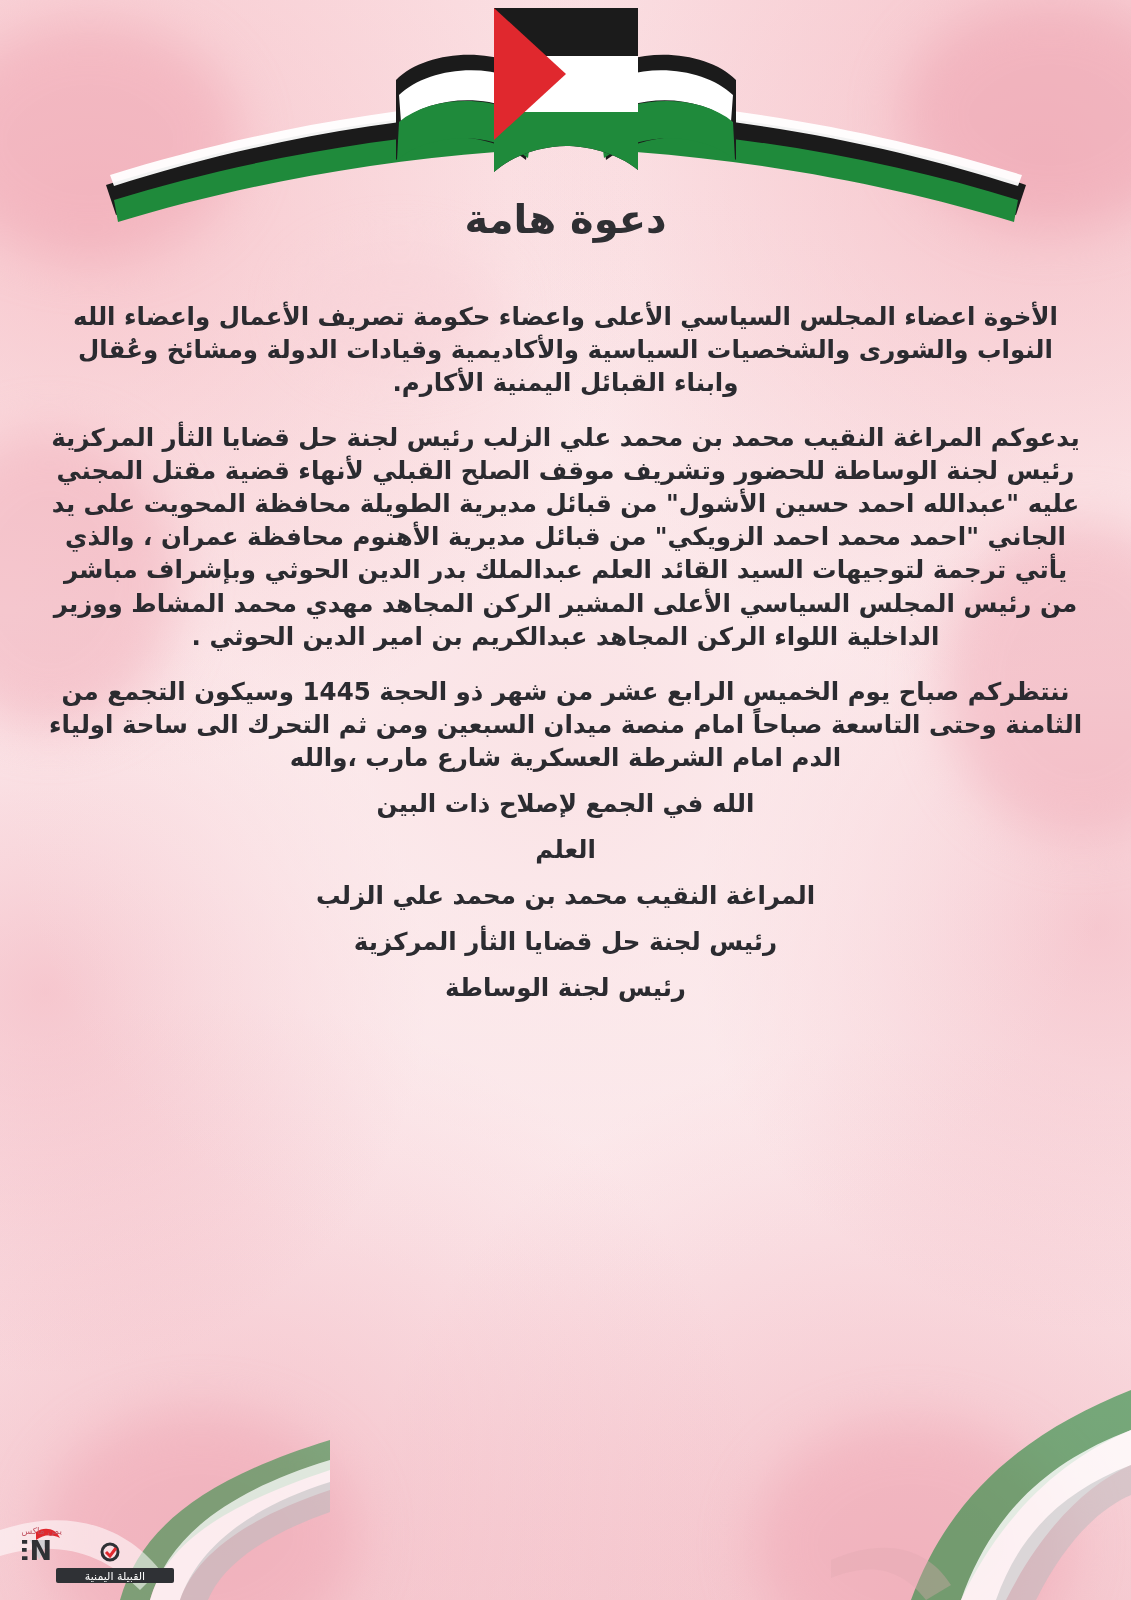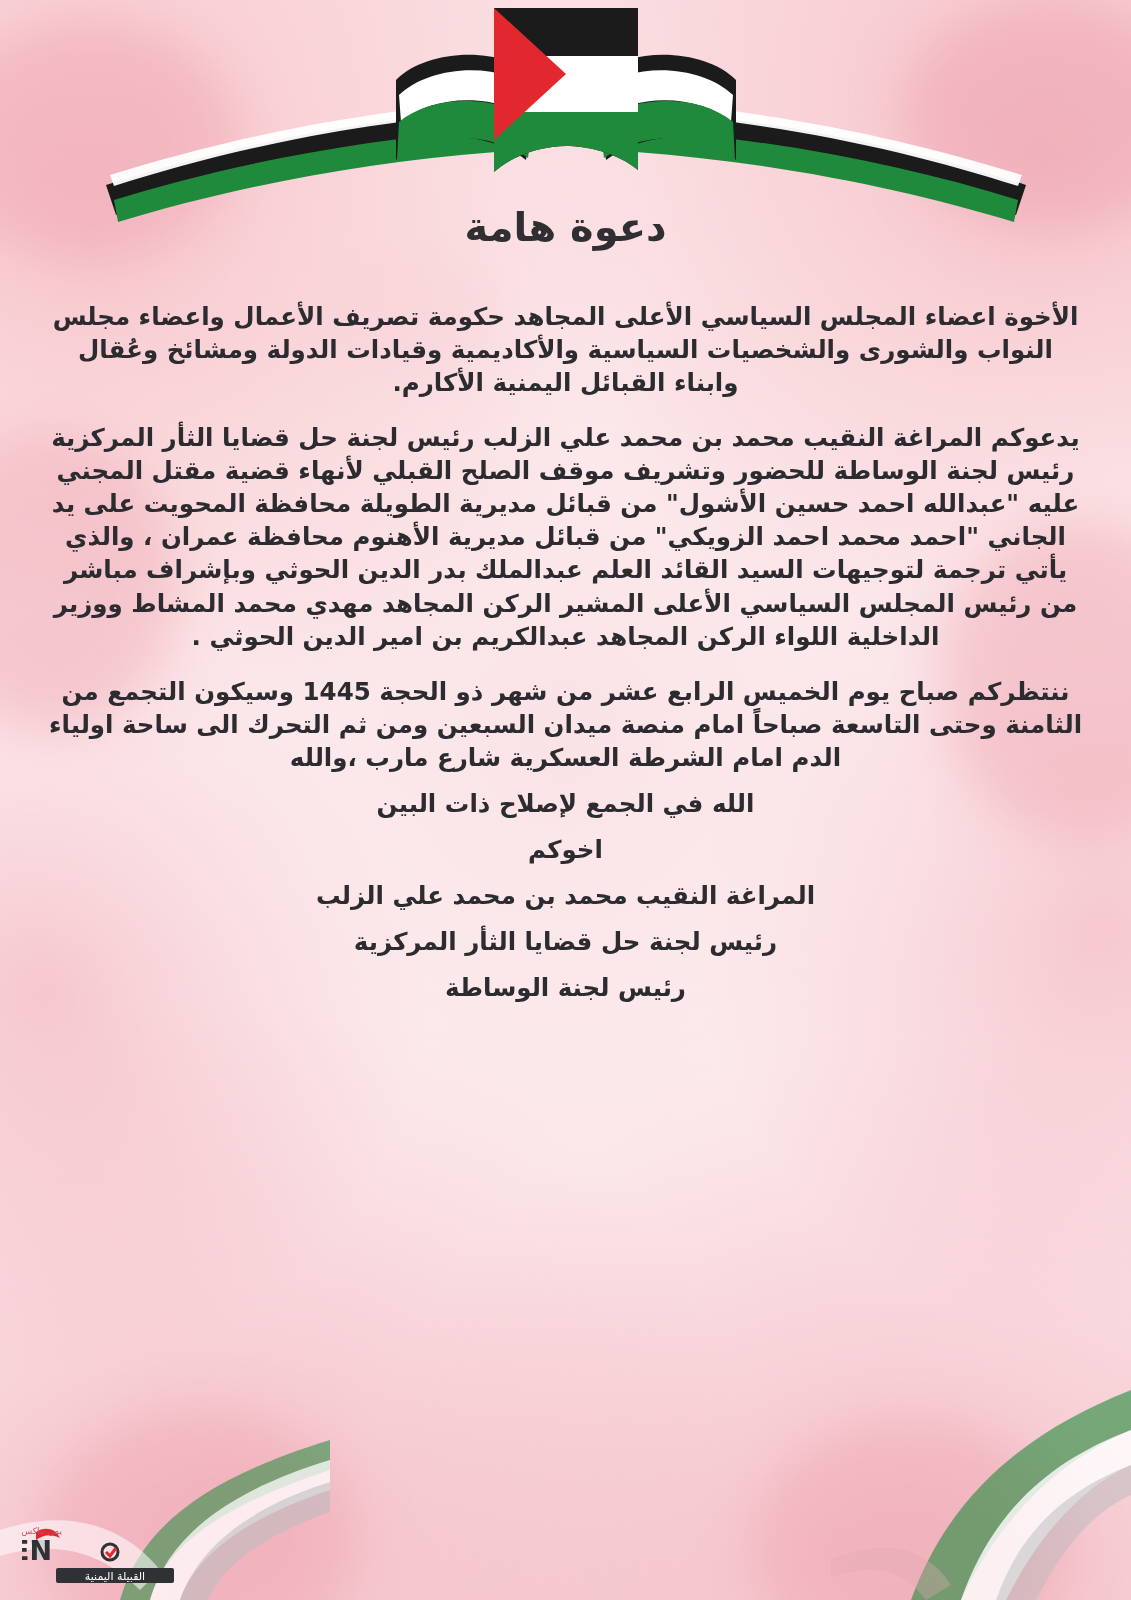--- a/index.html
+++ b/index.html
@@ -43,21 +43,21 @@
     position: absolute;
     top: 0;
     left: 50%;
     transform: translateX(-50%);
     width: 940px;
     height: 230px;
   }
 
   .title {
     position: absolute;
-    top: 204px;
+    top: 196px;
     left: 0;
     right: 0;
     text-align: center;
     font-size: 40px;
     font-weight: bold;
     color: #2f2f33;
     letter-spacing: 0px;
   }
 
   .body-text {
@@ -142,25 +142,25 @@
 
     <path d="M398,8 L542,8 L542,170 C520,152 490,146 470,146 C448,146 418,154 398,172 Z" fill="#1b1b1b"></path>
     <path d="M398,56 L542,56 L542,112 L398,112 Z" fill="#ffffff"></path>
     <path d="M398,112 L542,112 L542,170 C520,152 490,146 470,146 C448,146 418,154 398,172 Z" fill="#1f8a3b"></path>
     <path d="M398,8 L470,74 L398,140 Z" fill="#e0282e"></path>
   </svg>
 
   <div class="title">دعوة هامة</div>
 
   <div class="body-text">
-    <p class="para">الأخوة اعضاء المجلس السياسي الأعلى المجاهد حكومة تصريف الأعمال واعضاء مجلس النواب والشورى والشخصيات السياسية والأكاديمية وقيادات الدولة ومشائخ وعُقال وابناء القبائل اليمنية الأكارم.</p>
+    <p class="para">الأخوة اعضاء المجلس السياسي الأعلى واعضاء حكومة تصريف الأعمال واعضاء الله النواب والشورى والشخصيات السياسية والأكاديمية وقيادات الدولة ومشائخ وعُقال وابناء القبائل اليمنية الأكارم.</p>
     <p class="para">يدعوكم المراغة النقيب محمد بن محمد علي الزلب رئيس لجنة حل قضايا الثأر المركزية رئيس لجنة الوساطة للحضور وتشريف موقف الصلح القبلي لأنهاء قضية مقتل المجني عليه "عبدالله احمد حسين الأشول" من قبائل مديرية الطويلة محافظة المحويت على يد الجاني "احمد محمد احمد الزويكي" من قبائل مديرية الأهنوم محافظة عمران ، والذي يأتي ترجمة لتوجيهات السيد القائد العلم عبدالملك بدر الدين الحوثي وبإشراف مباشر من رئيس المجلس السياسي الأعلى المشير الركن المجاهد مهدي محمد المشاط ووزير الداخلية اللواء الركن المجاهد عبدالكريم بن امير الدين الحوثي .</p>
     <p class="para tight">ننتظركم صباح يوم الخميس الرابع عشر من شهر ذو الحجة 1445 وسيكون التجمع من الثامنة وحتى التاسعة صباحاً امام منصة ميدان السبعين ومن ثم التحرك الى ساحة اولياء الدم امام الشرطة العسكرية شارع مارب ،والله</p>
     <p class="sig">الله في الجمع لإصلاح ذات البين</p>
-    <p class="sig">اخوكم</p>
+    <p class="sig">العلم</p>
     <p class="sig">المراغة النقيب محمد بن محمد علي الزلب</p>
     <p class="sig">رئيس لجنة حل قضايا الثأر المركزية</p>
     <p class="sig">رئيس لجنة الوساطة</p>
   </div>
 
   <svg class="corner-ribbon-left" viewBox="0 0 330 220" preserveAspectRatio="none">
     <path d="M120,220 C140,150 200,100 330,60 L330,90 C215,128 165,168 150,220 Z" fill="#1f8a3b" opacity="0.55"></path>
     <path d="M150,220 C168,158 225,112 330,80 L330,110 C240,140 195,178 180,220 Z" fill="#ffffff" opacity="0.75"></path>
     <path d="M180,220 C198,168 248,128 330,102 L330,132 C262,156 222,186 208,220 Z" fill="#b9bcbe" opacity="0.55"></path>
     <path d="M0,150 C60,130 120,140 160,190 L140,210 C100,170 55,160 0,176 Z" fill="#ffffff" opacity="0.55"></path>

